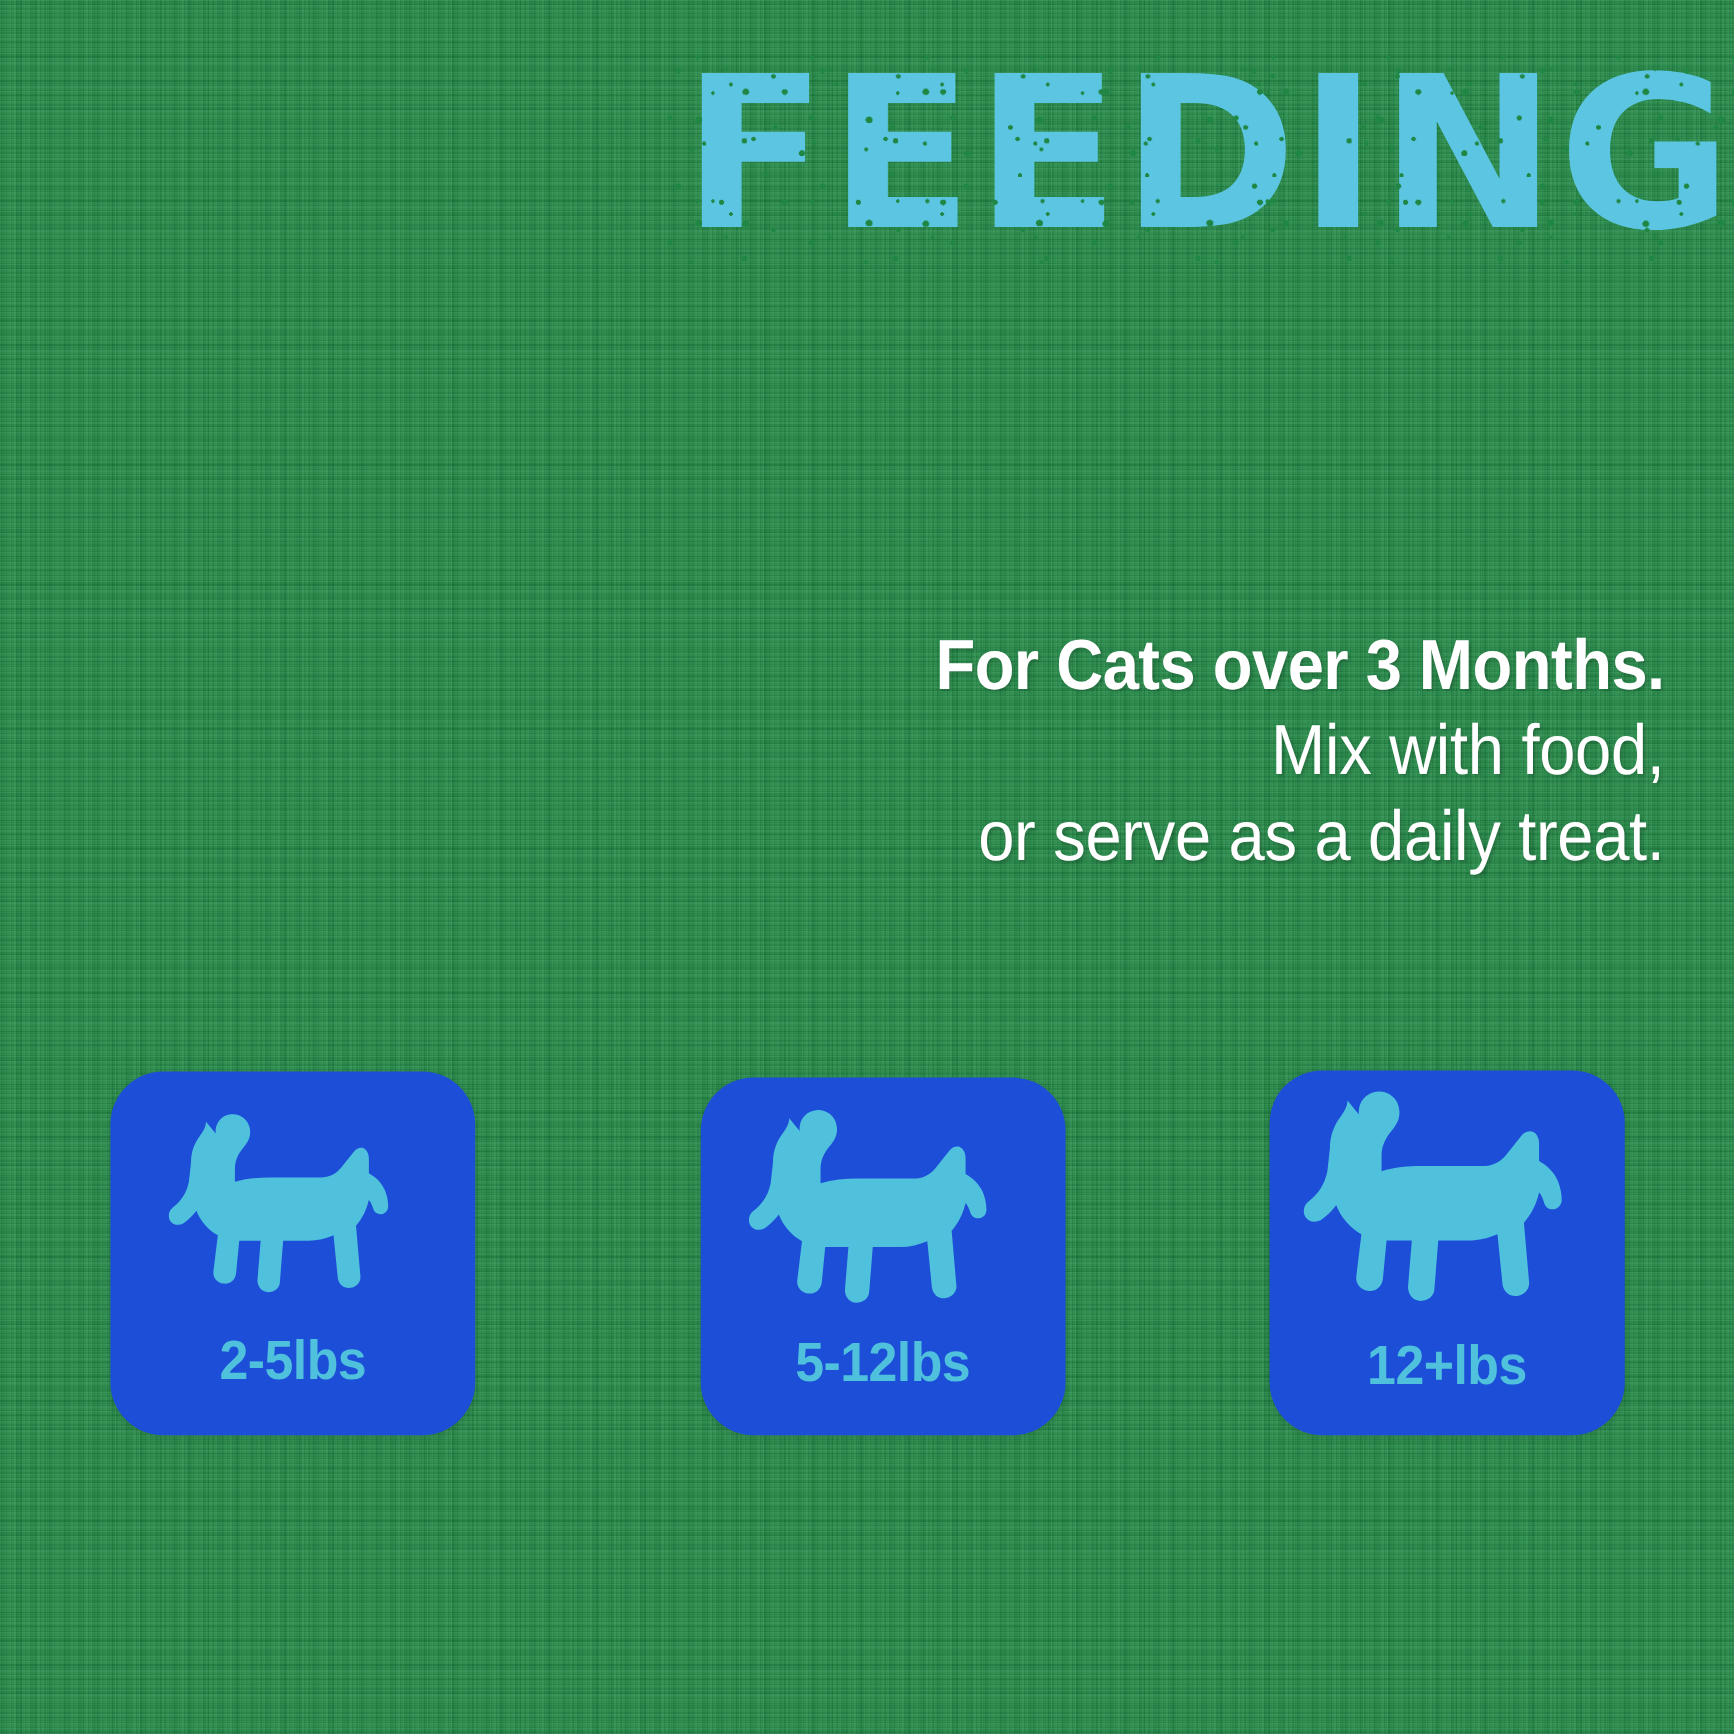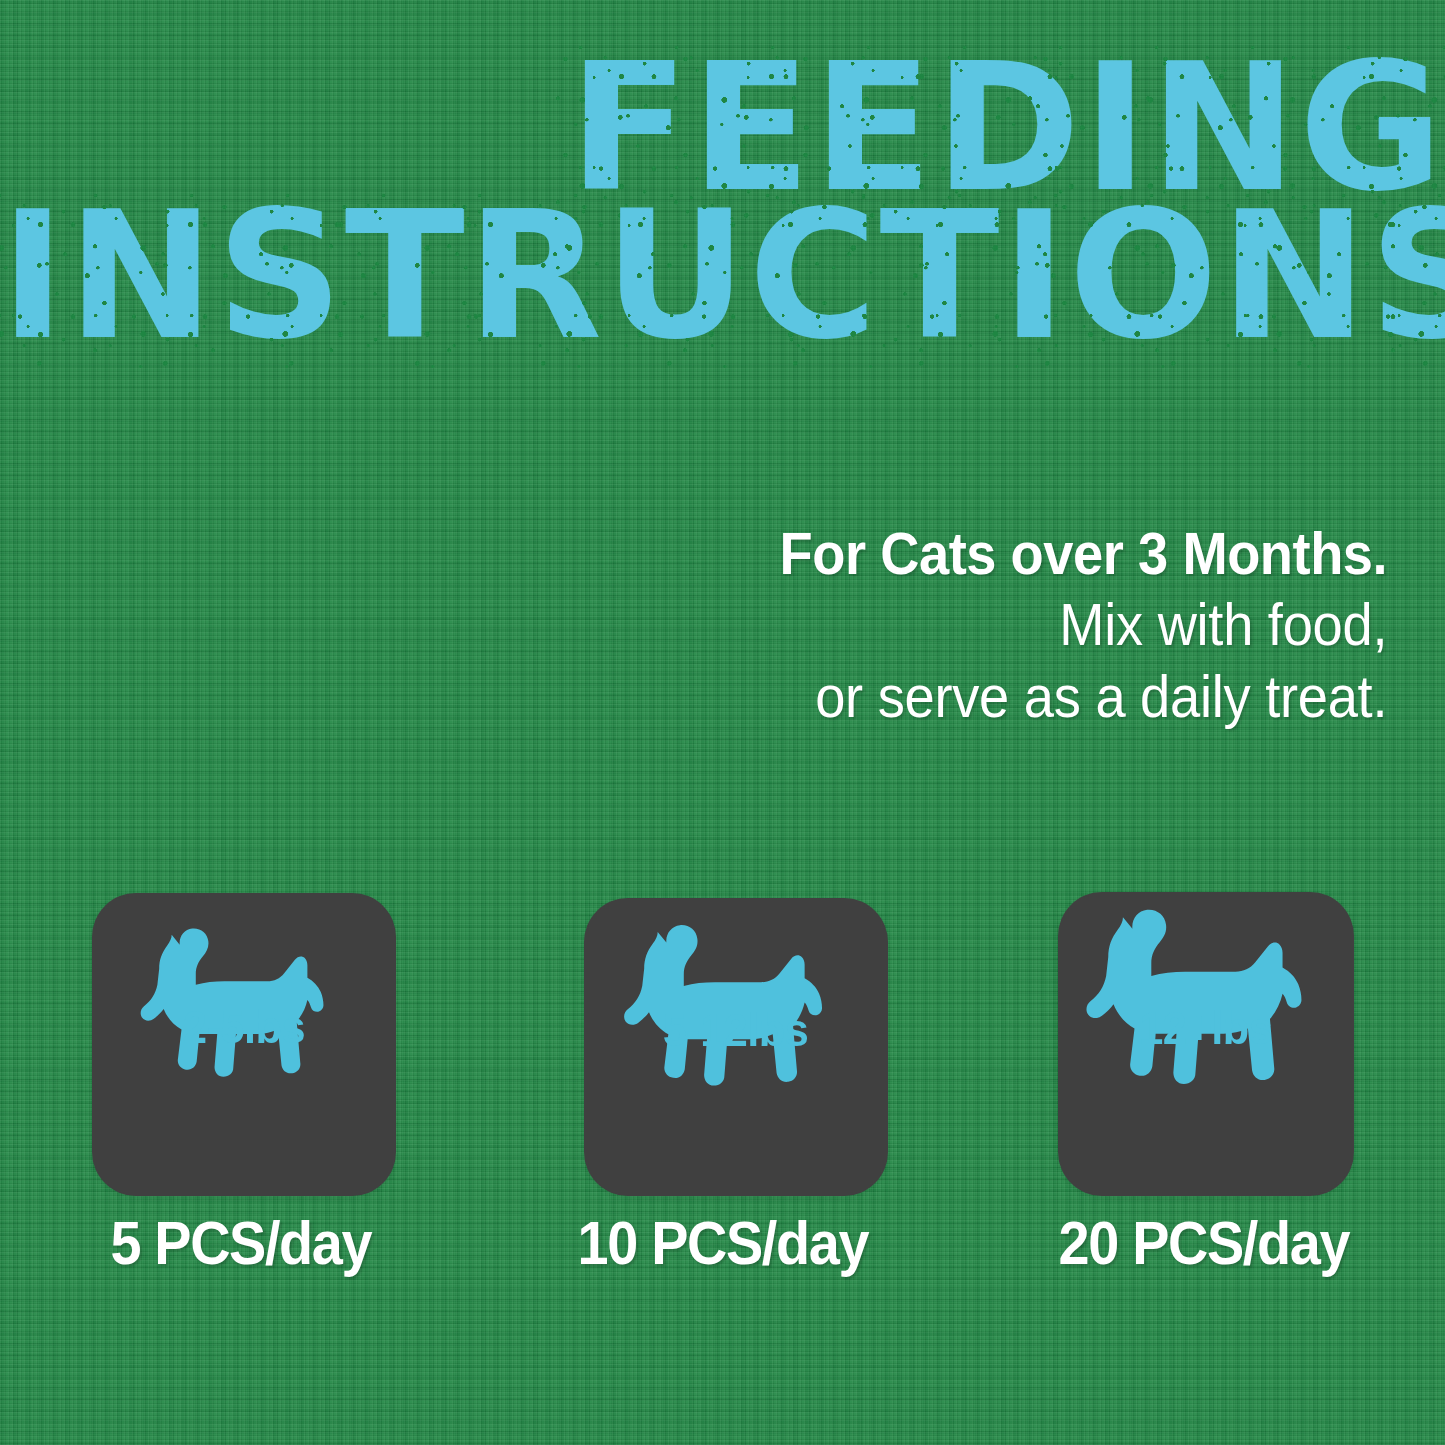--- a/index.html
+++ b/index.html
@@ -125,27 +125,27 @@
     line-height: 1.22;
     transform: scaleX(0.92);
   }
 
   
   #cards {
     left: 0; right: 0; top: 884px; height: 320px;
   }
   .card {
     position: absolute;
-    background: #404040;
+    background: #1d4ed8;
     border-radius: 44px;
     box-shadow: 0 2px 5px rgba(0,0,0,0.10);
     display: flex;
     flex-direction: column;
     align-items: center;
-    justify-content: center;
+    justify-content: flex-end;
     overflow: hidden;
   }
   .card-icon {
     position: absolute;
     display: block;
   }
   .card-icon svg { display: block; width: 100%; height: 100%; }
   .card-label {
     position: relative;
     color: #4fc1dd;
@@ -189,21 +189,20 @@
 </style>
 </head>
 <body>
 
 <div id="page">
 
   <div id="texture"></div>
 
   <div id="title-block" class="layer">
     <span class="title-line" id="line1"><span class="grunge">FEEDING</span></span>
-    <span class="title-line" id="line2"><span class="grunge">INSTRUCTIONS</span></span>
   </div>
 
   <div id="subtitle-block" class="layer">
     <span id="sub-1">For Cats over 3 Months.</span>
     <span class="sub-light">Mix with food,</span>
     <span class="sub-light">or serve as a daily treat.</span>
   </div>
 
   <div id="cards" class="layer">
 
@@ -229,19 +228,14 @@
       <span class="card-icon" id="icon-3">
         <svg viewBox="0 0 240 196" xmlns="http://www.w3.org/2000/svg" aria-hidden="true">
           <path fill="#4fc1dd" d="M48 22c-1-9 5-17 14-18 9-1 17 5 18 14 1 7-2 12-6 17-5 6-8 12-8 20v12c10-3 21-4 32-4h48c8 0 14-3 19-9l12-15c3-4 8-5 11-2 2 2 3 5 3 8v14c7 4 12 9 15 16 2 5 3 10 3 15 0 3-2 6-5 7-4 1-8-1-9-5-1-3-2-6-4-8-2 9-6 17-12 24l4 46c1 6-3 11-9 12-6 1-11-3-12-9l-4-40c-7 3-15 5-23 5h-24l-3 38c0 6-5 10-11 10s-10-5-10-11l3-37h-20l-3 31c-1 6-6 10-12 9-6-1-10-6-9-12l4-33c-9-5-16-13-20-23-3 4-7 8-11 11-4 3-10 3-13-1-3-4-2-10 2-13 8-6 13-14 15-24l2-18c0-10 3-18 9-26 3-4 5-8 5-12z"></path>
         </svg>
       </span>
       <span class="card-label" id="label-3">12+lbs</span>
     </div>
 
   </div>
 
-  <div id="dose-row" class="layer">
-    <span class="dose">5 PCS/day</span>
-    <span class="dose">10 PCS/day</span>
-    <span class="dose">20 PCS/day</span>
-  </div>
 
 </div>
 
 </body></html>

